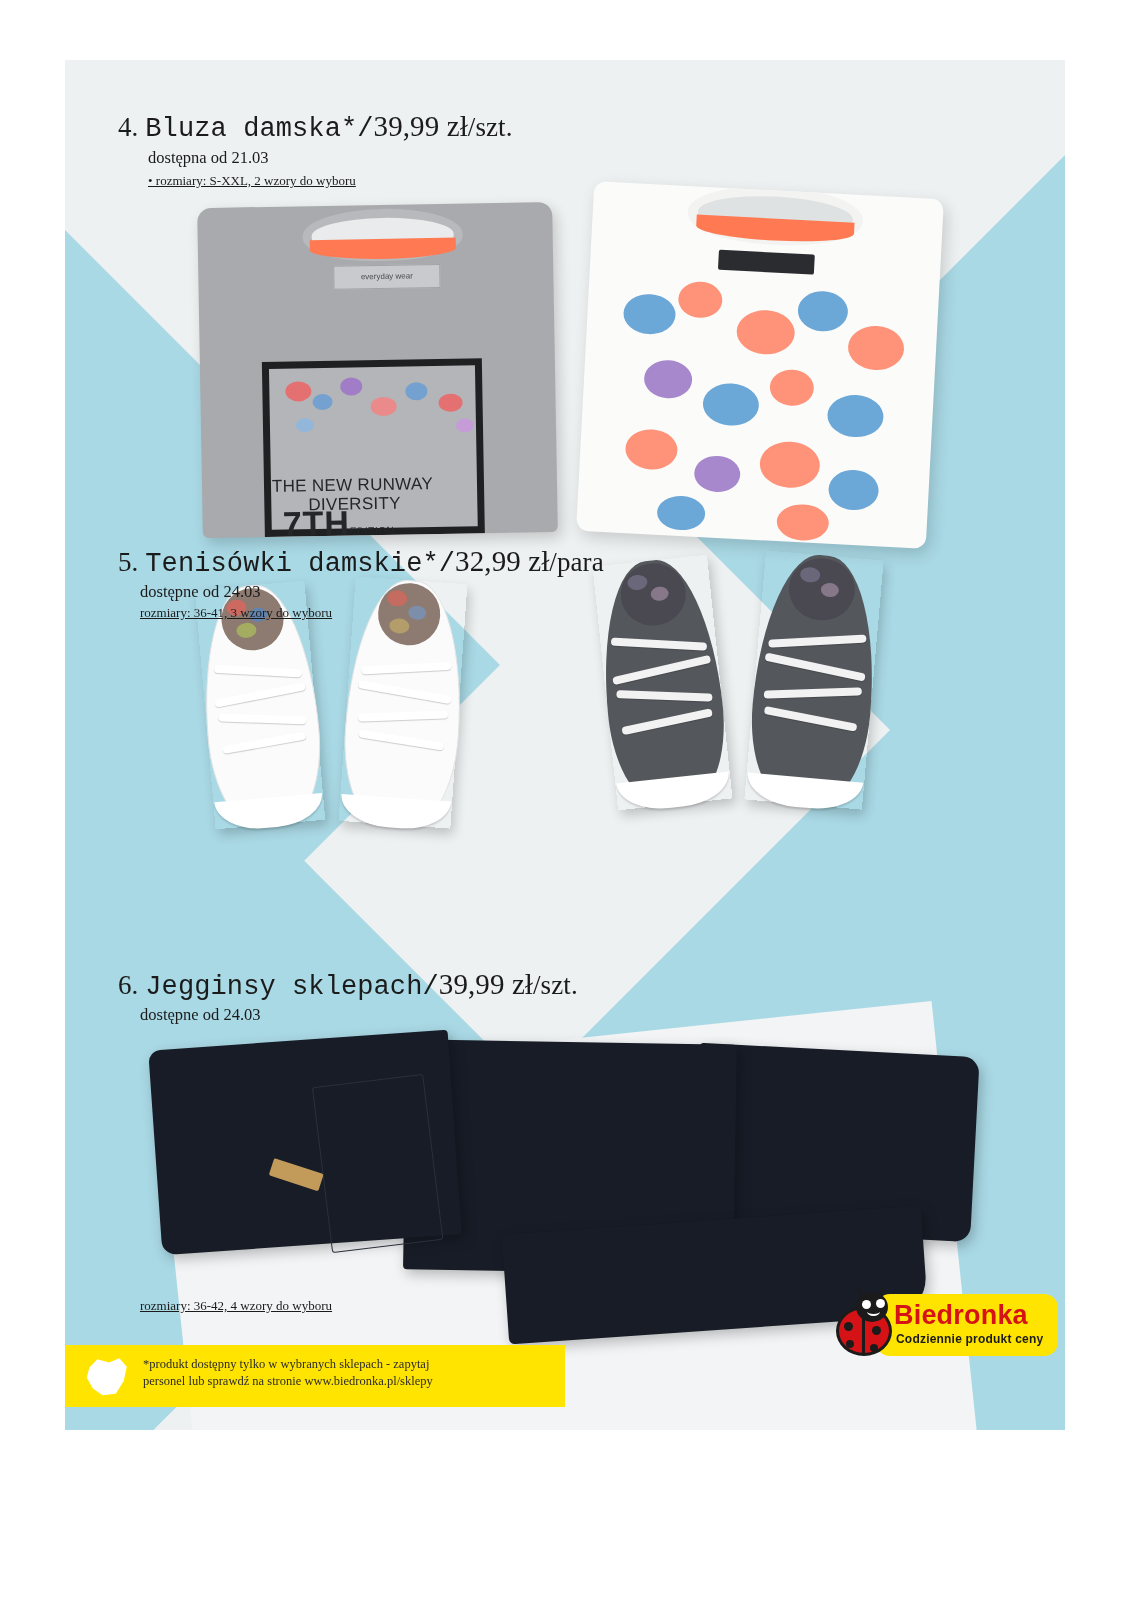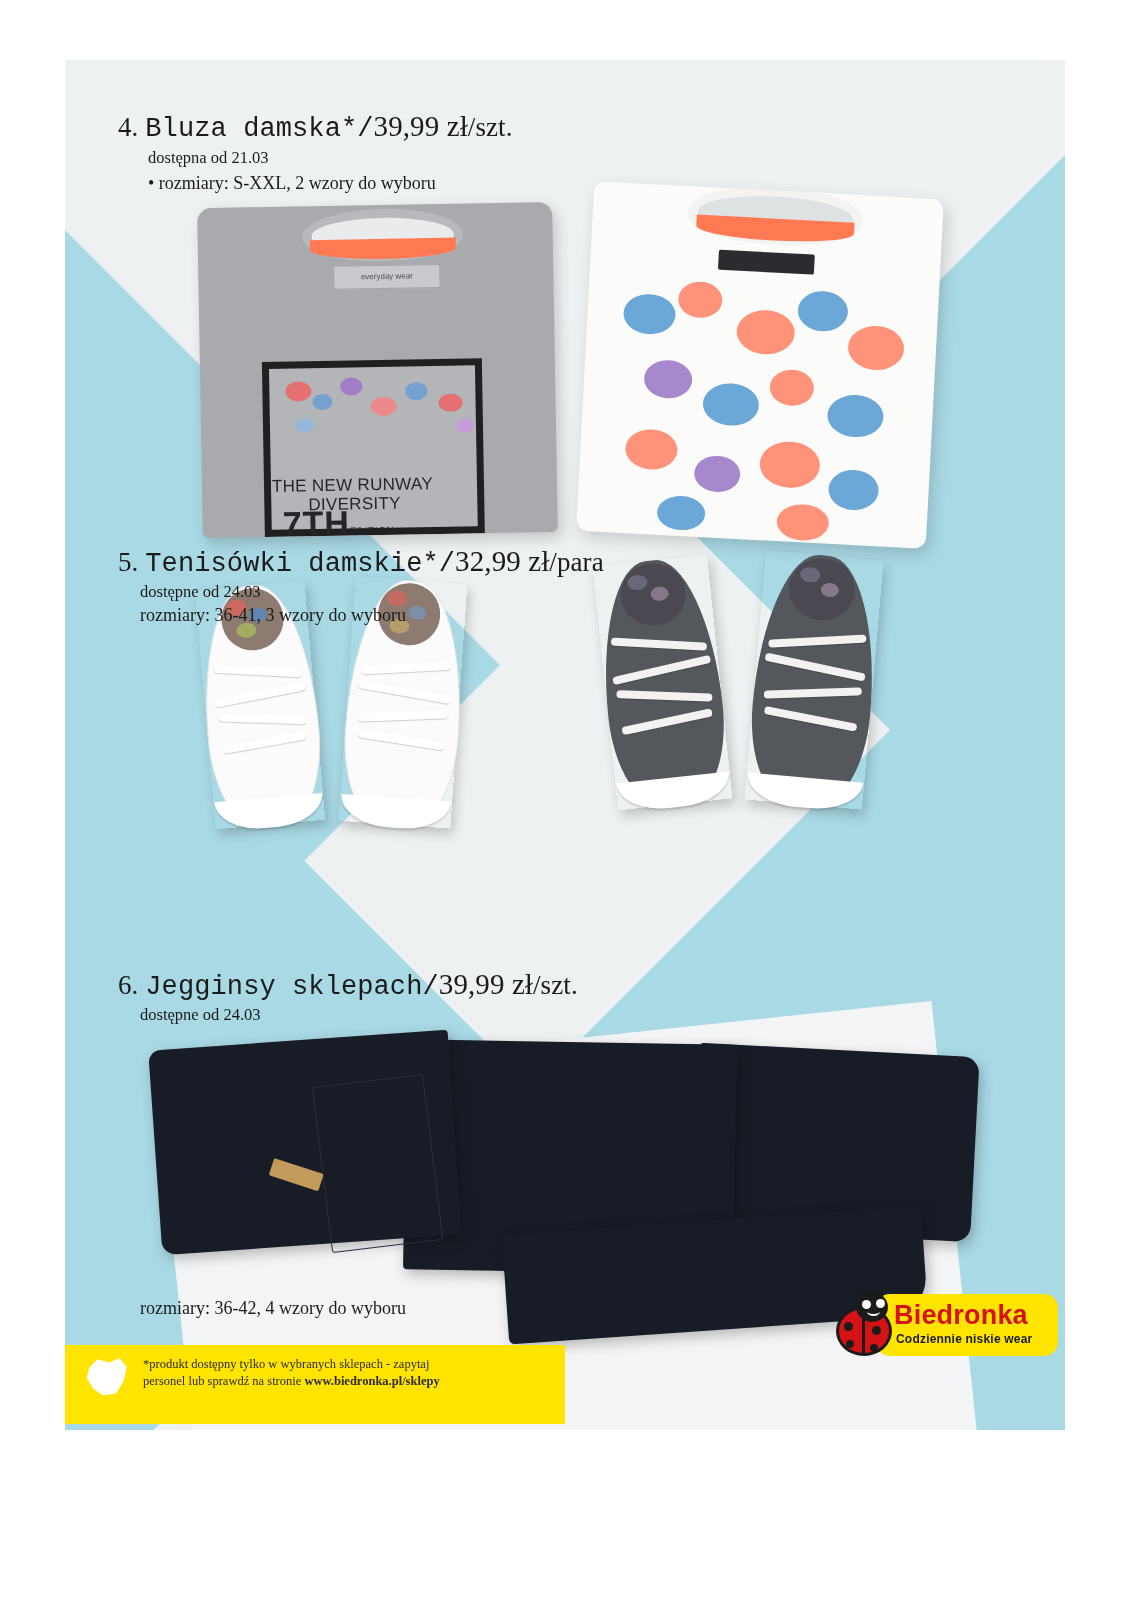--- a/index.html
+++ b/index.html
@@ -78,23 +78,24 @@
   }
   .item-head .unit { font-size: 27px; }
   .item-sub {
     position: absolute;
     font-size: 16.5px;
     color: #1b1b1b;
     white-space: nowrap;
   }
   .item-bullet {
     position: absolute;
-    font-size: 18px;
+    font-size: 13px;
     color: #1b1b1b;
     white-space: nowrap;
+    text-decoration: underline;
   }
 
   
   .sweat-grey {
     position: absolute;
     left: 135px; top: 145px;
     width: 355px; height: 330px;
     background: #a9aaad;
     border-radius: 14px 14px 6px 6px;
     box-shadow: 4px 6px 14px rgba(0,0,0,.18);
@@ -290,39 +291,39 @@
     width: 52px; height: 18px;
     background: #c29a5a;
     border-radius: 2px;
     transform: rotate(22deg);
   }
 
   
   .footer-strip {
     position: absolute;
     left: 65px; top: 1345px;
-    width: 500px; height: 79px;
+    width: 500px; height: 62px;
     background: #ffe400;
   }
   .footer-map {
     position: absolute;
     left: 20px; top: 10px;
     width: 44px; height: 42px;
     background: #ffffff;
     clip-path: polygon(10% 30%, 28% 10%, 55% 18%, 78% 8%, 95% 28%, 88% 62%, 70% 92%, 40% 96%, 18% 80%, 4% 54%);
   }
   .footer-text {
     position: absolute;
     left: 78px; top: 11px;
     width: 400px;
     font-size: 12.5px;
     line-height: 17px;
     color: #2c2c2c;
   }
-  .footer-text b { font-weight: bold; margin-top: 45px; }
+  .footer-text b { font-weight: normal; margin-top: 45px; }
 
   
   .logo {
     position: absolute;
     left: 828px; top: 1290px;
     width: 230px; height: 72px;
   }
   .logo-plate {
     position: absolute;
     left: 48px; top: 4px;
@@ -559,16 +560,16 @@
       <div class="lb-dot" style="left:10px; top:30px; width:9px;  height:9px;"></div>
       <div class="lb-dot" style="left:12px; top:48px; width:8px;  height:8px;"></div>
       <div class="lb-dot" style="left:38px; top:34px; width:9px;  height:9px;"></div>
       <div class="lb-dot" style="left:36px; top:52px; width:8px;  height:8px;"></div>
       <div class="lb-head"></div>
       <div class="lb-eye" style="left:28px; top:8px;"></div>
       <div class="lb-eye" style="left:42px; top:7px;"></div>
       <div class="lb-smile"></div>
     </div>
     <div class="logo-name">Biedronka</div>
-    <div class="logo-slogan">Codziennie niskie wear</div>
+    <div class="logo-slogan">Codziennie produkt ceny</div>
   </div>
 
 </div>
 
 </body></html>

